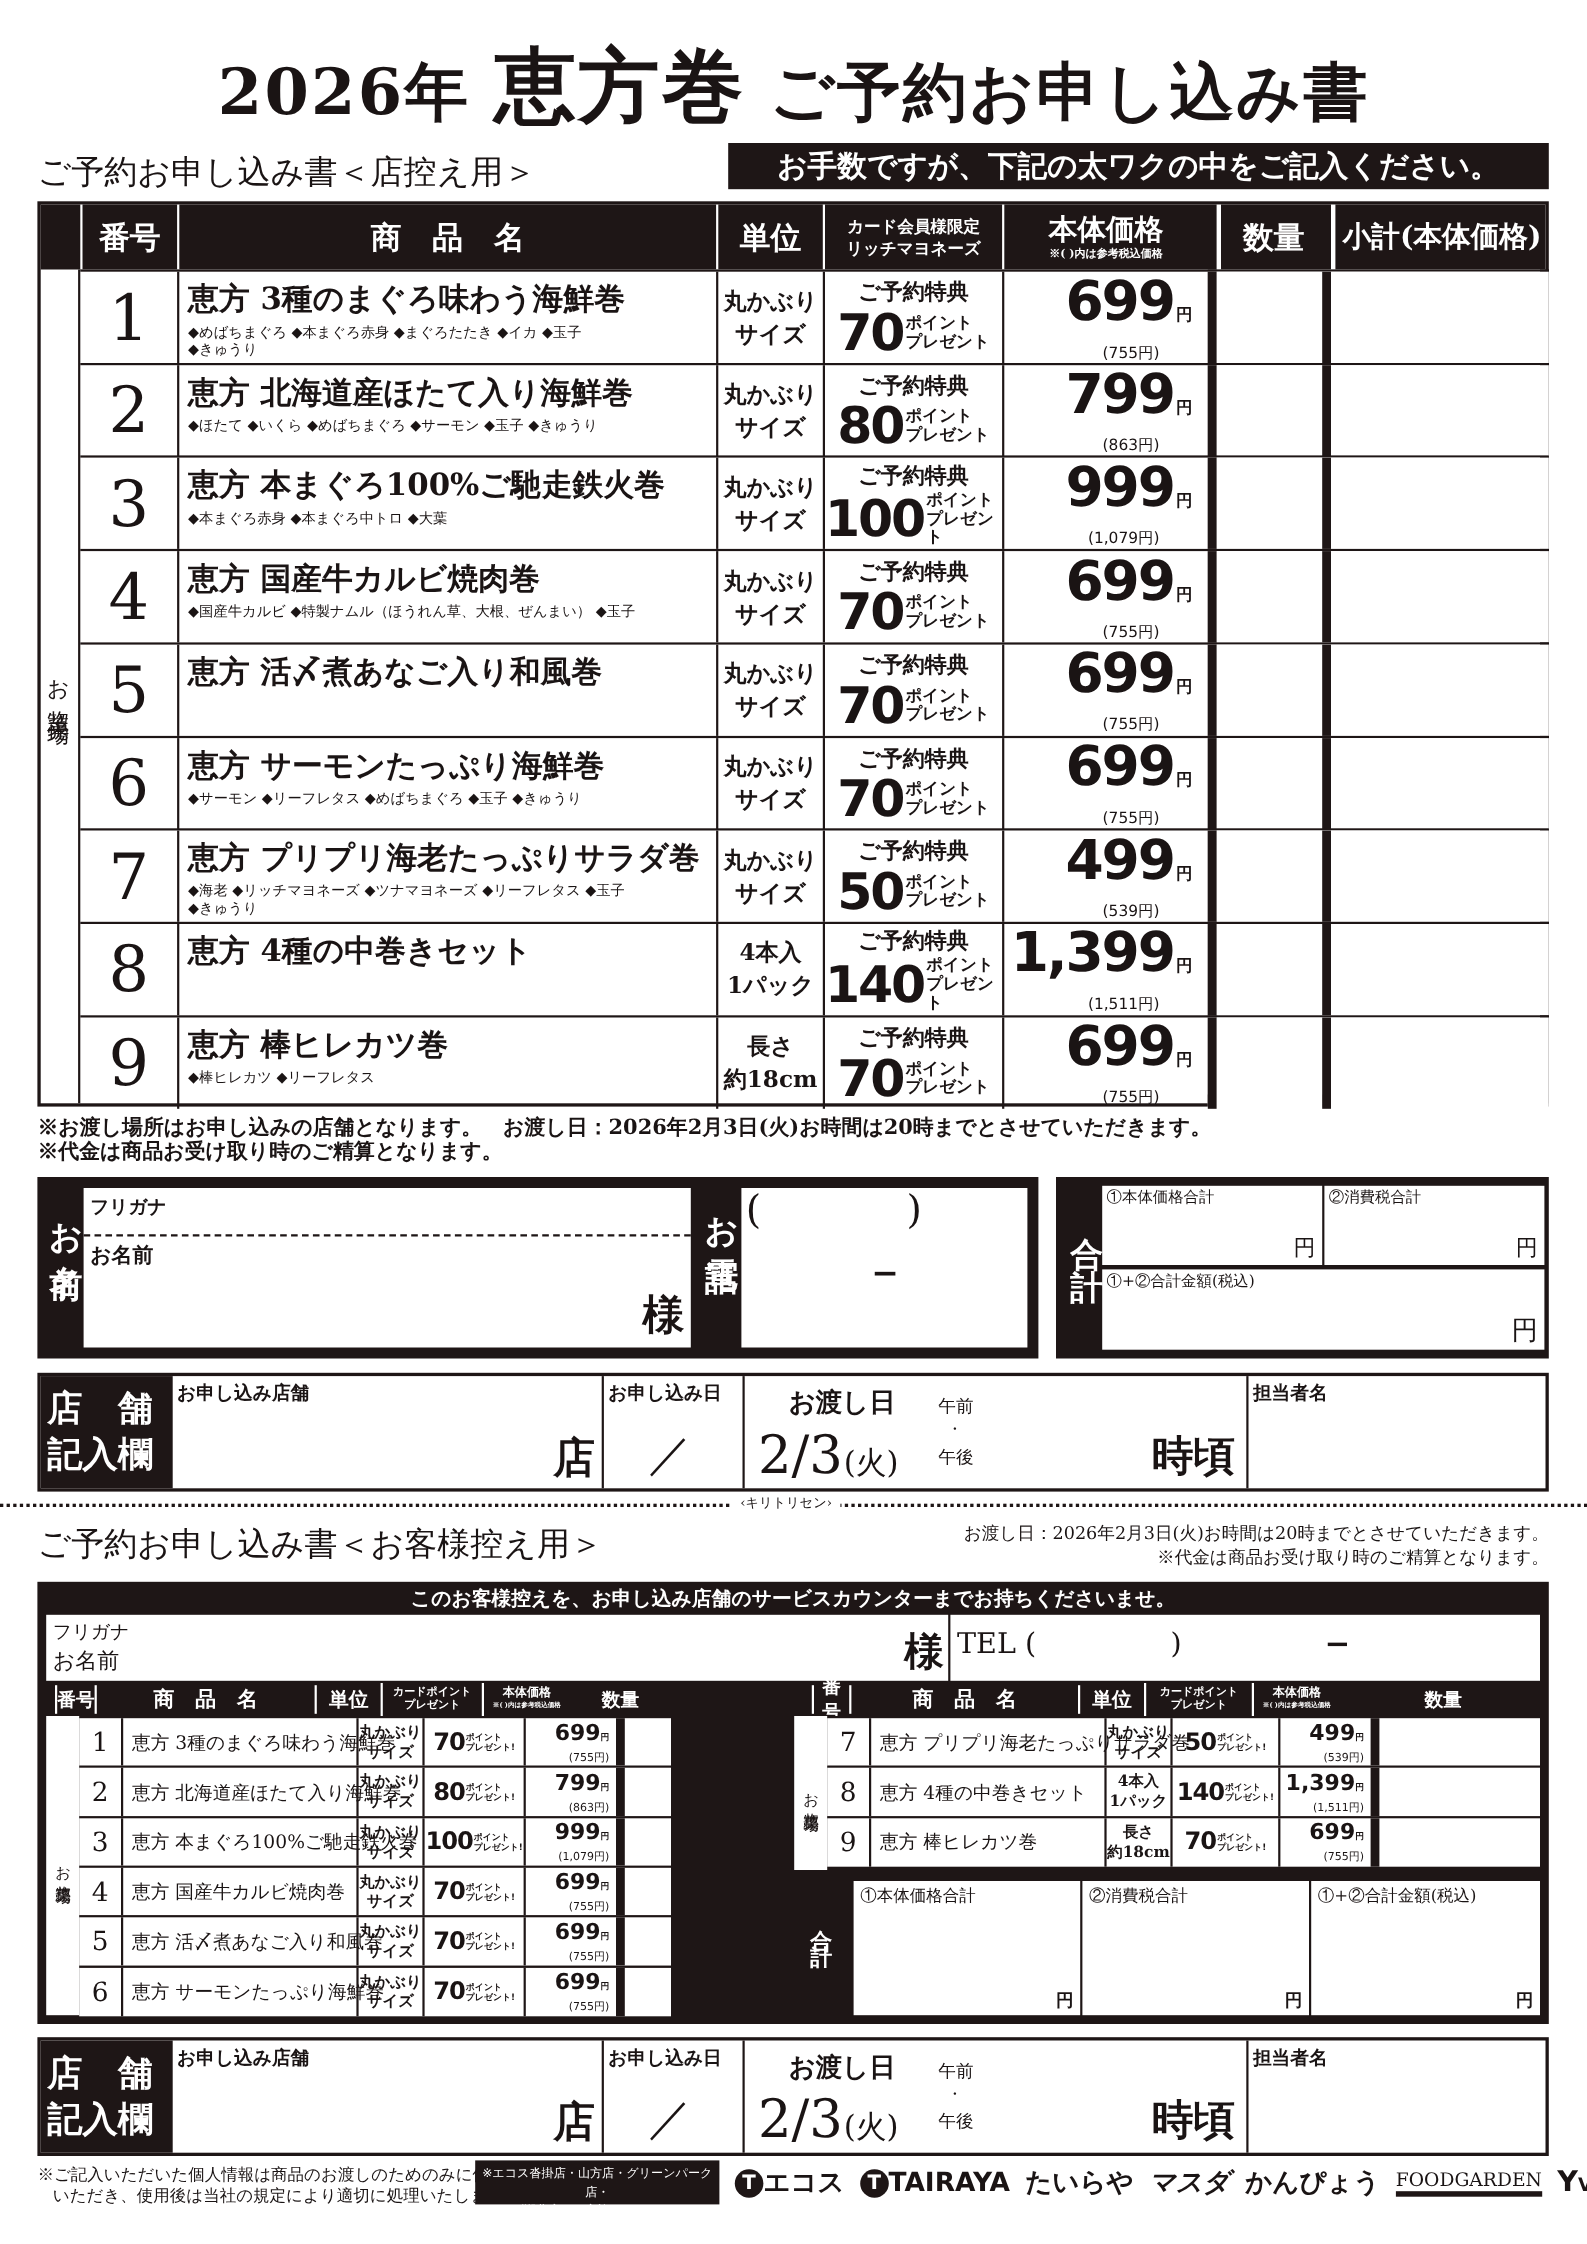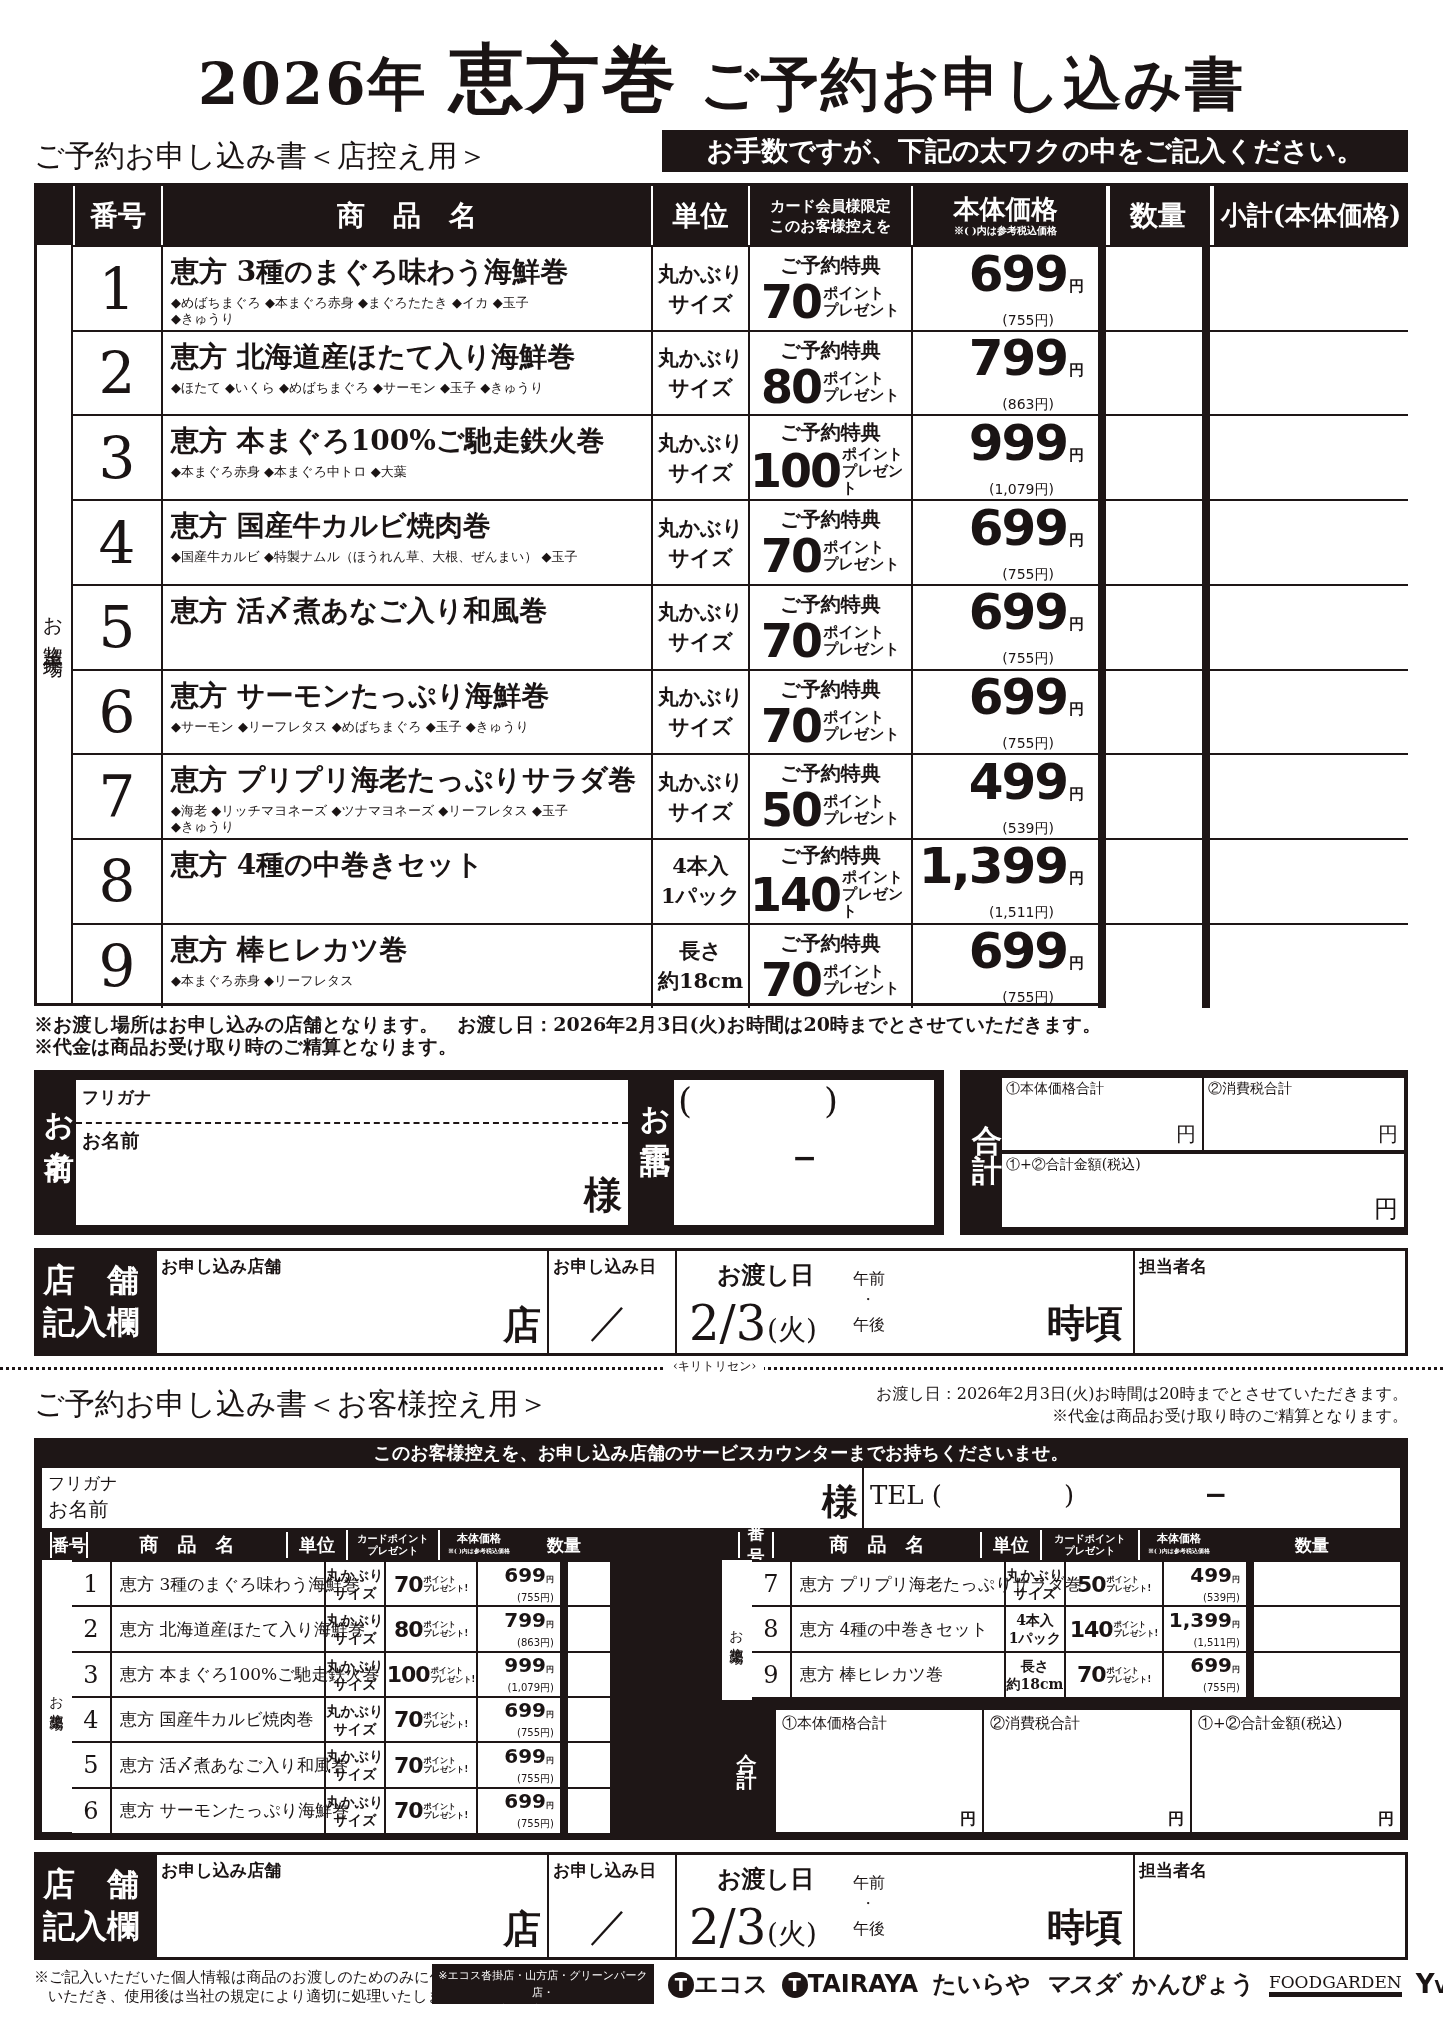--- a/index.html
+++ b/index.html
@@ -78,21 +78,21 @@
 <div id="sub1" class="abs">ご予約お申し込み書＜店控え用＞</div>
 <div id="instr" class="abs dark center">お手数ですが、下記の太ワクの中をご記入ください。</div>
 
 <div id="mt" class="abs">
   <div id="mt-head">
     <div class="hcell" style="left:36px;width:88px;font-size:28px">番号</div>
     <div class="hcell" style="left:124px;width:490px;font-size:28px">商　品　名</div>
     <div class="hcell" style="left:614px;width:97px;font-size:28px">単位</div>
     <div class="hcell" style="left:711px;width:163px;font-size:15px;flex-direction:column;line-height:20px">
       <span>カード会員様限定</span>
-      <span>このお客様控えを</span>
+      <span>リッチマヨネーズ</span>
     </div>
     <div class="hcell" style="left:874px;width:187px;flex-direction:column">
       <span style="font-size:26px;line-height:30px">本体価格</span>
       <span style="font-size:10px">※(  )内は参考税込価格</span>
     </div>
     <div class="hcell" style="left:1069px;width:100px;font-size:28px;border-left:4px solid #fff">数量</div>
     <div class="hcell" style="left:1173px;width:198px;font-size:26px;border-left:4px solid #fff">小計(本体価格)</div>
   </div>
   <div id="mt-side">
       <span class="vtext">お惣菜売場</span>
@@ -288,21 +288,21 @@
       <span class="v"><span>1,399</span><span class="y">円</span></span>
       <span class="tx">(1,511円)</span>
     </div>
     <div class="cell thick" style="left:1025px;width:104px;background:#fff"></div>
     <div class="cell thick" style="left:1129px;width:206px;background:#fff"></div>
   </div>
     <div class="row" style="top: 736.6px;">
     <div class="cell num" style="left:0;width:88px;border-left:none">9</div>
     <div class="cell pname" style="left:88px;width:490px">
       <div class="n">恵方 棒ヒレカツ巻</div>
-      <div class="ing" style="white-space:pre-line">◆本まぐろ赤身 ◆リーフレタス</div>
+      <div class="ing" style="white-space:pre-line">◆棒ヒレカツ ◆リーフレタス</div>
     </div>
     <div class="cell unit" style="left:578px;width:97px">
       <span>長さ</span>
       <span>約18cm</span>
     </div>
     <div class="cell pts" style="left:675px;width:163px">
       <span class="t">ご予約特典</span>
       <span class="b">
           <span class="v">70</span>
           <span class="l"><span>ポイント</span><br><span>プレゼント</span></span>

